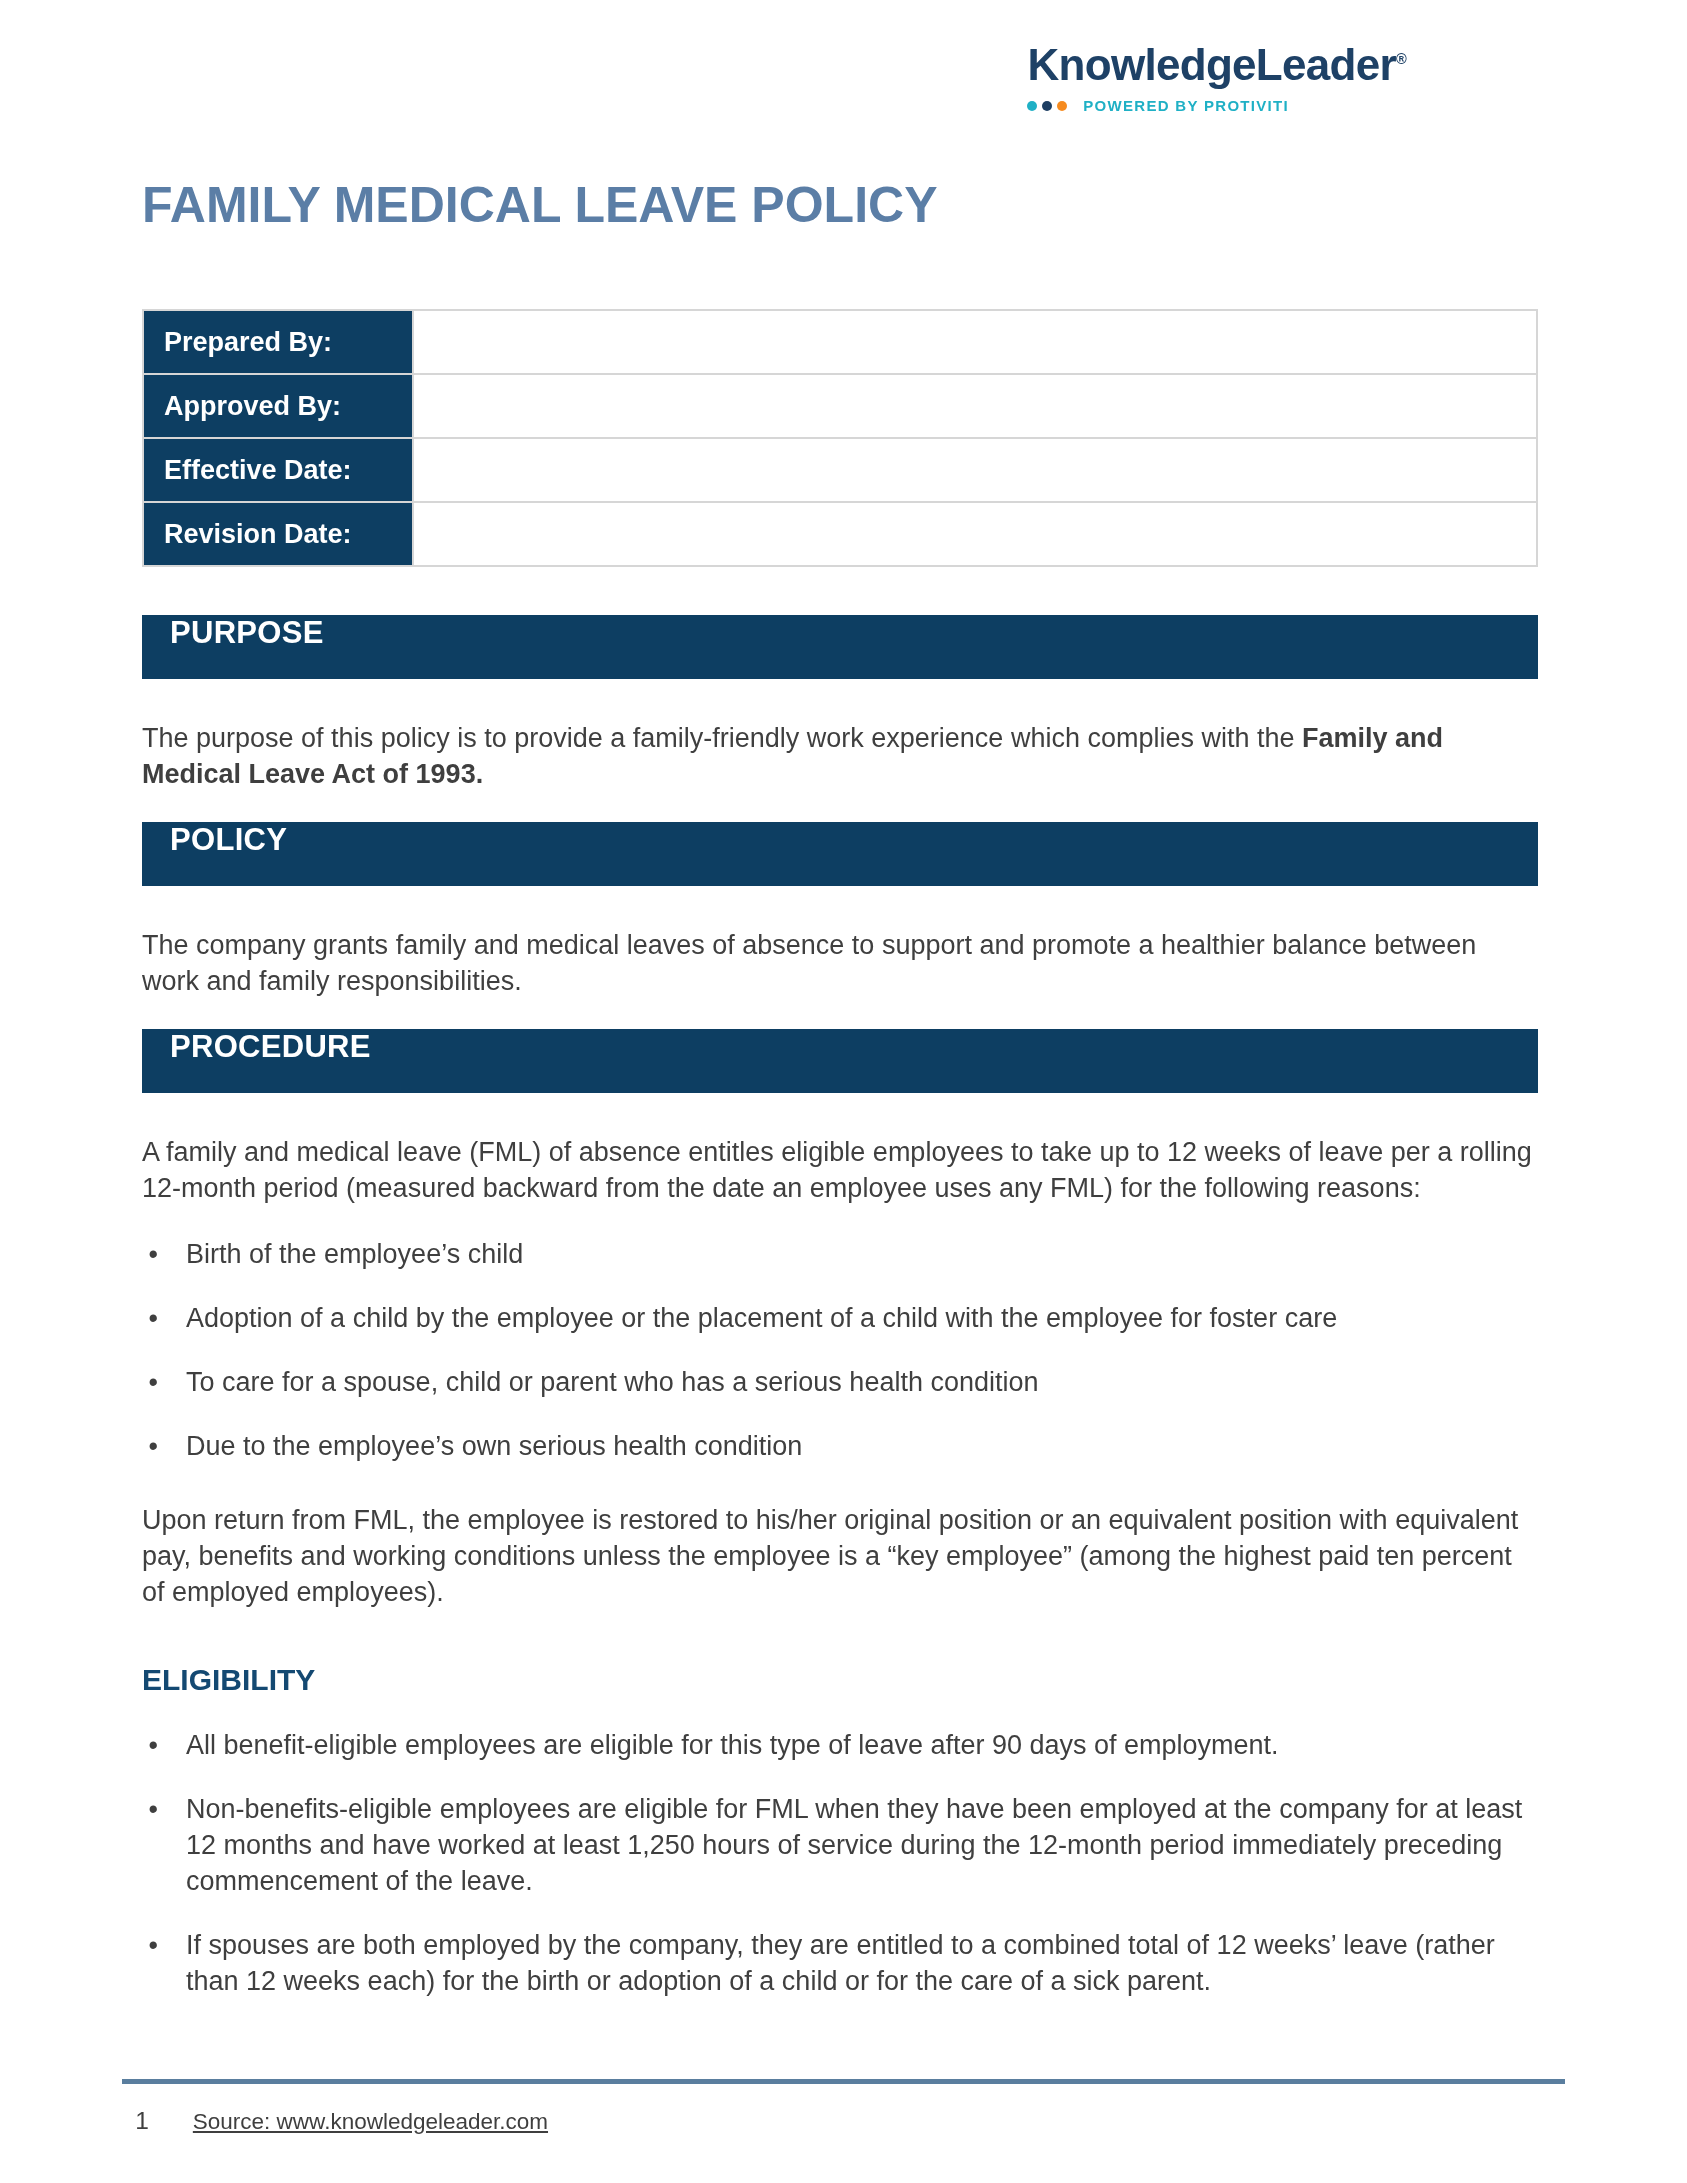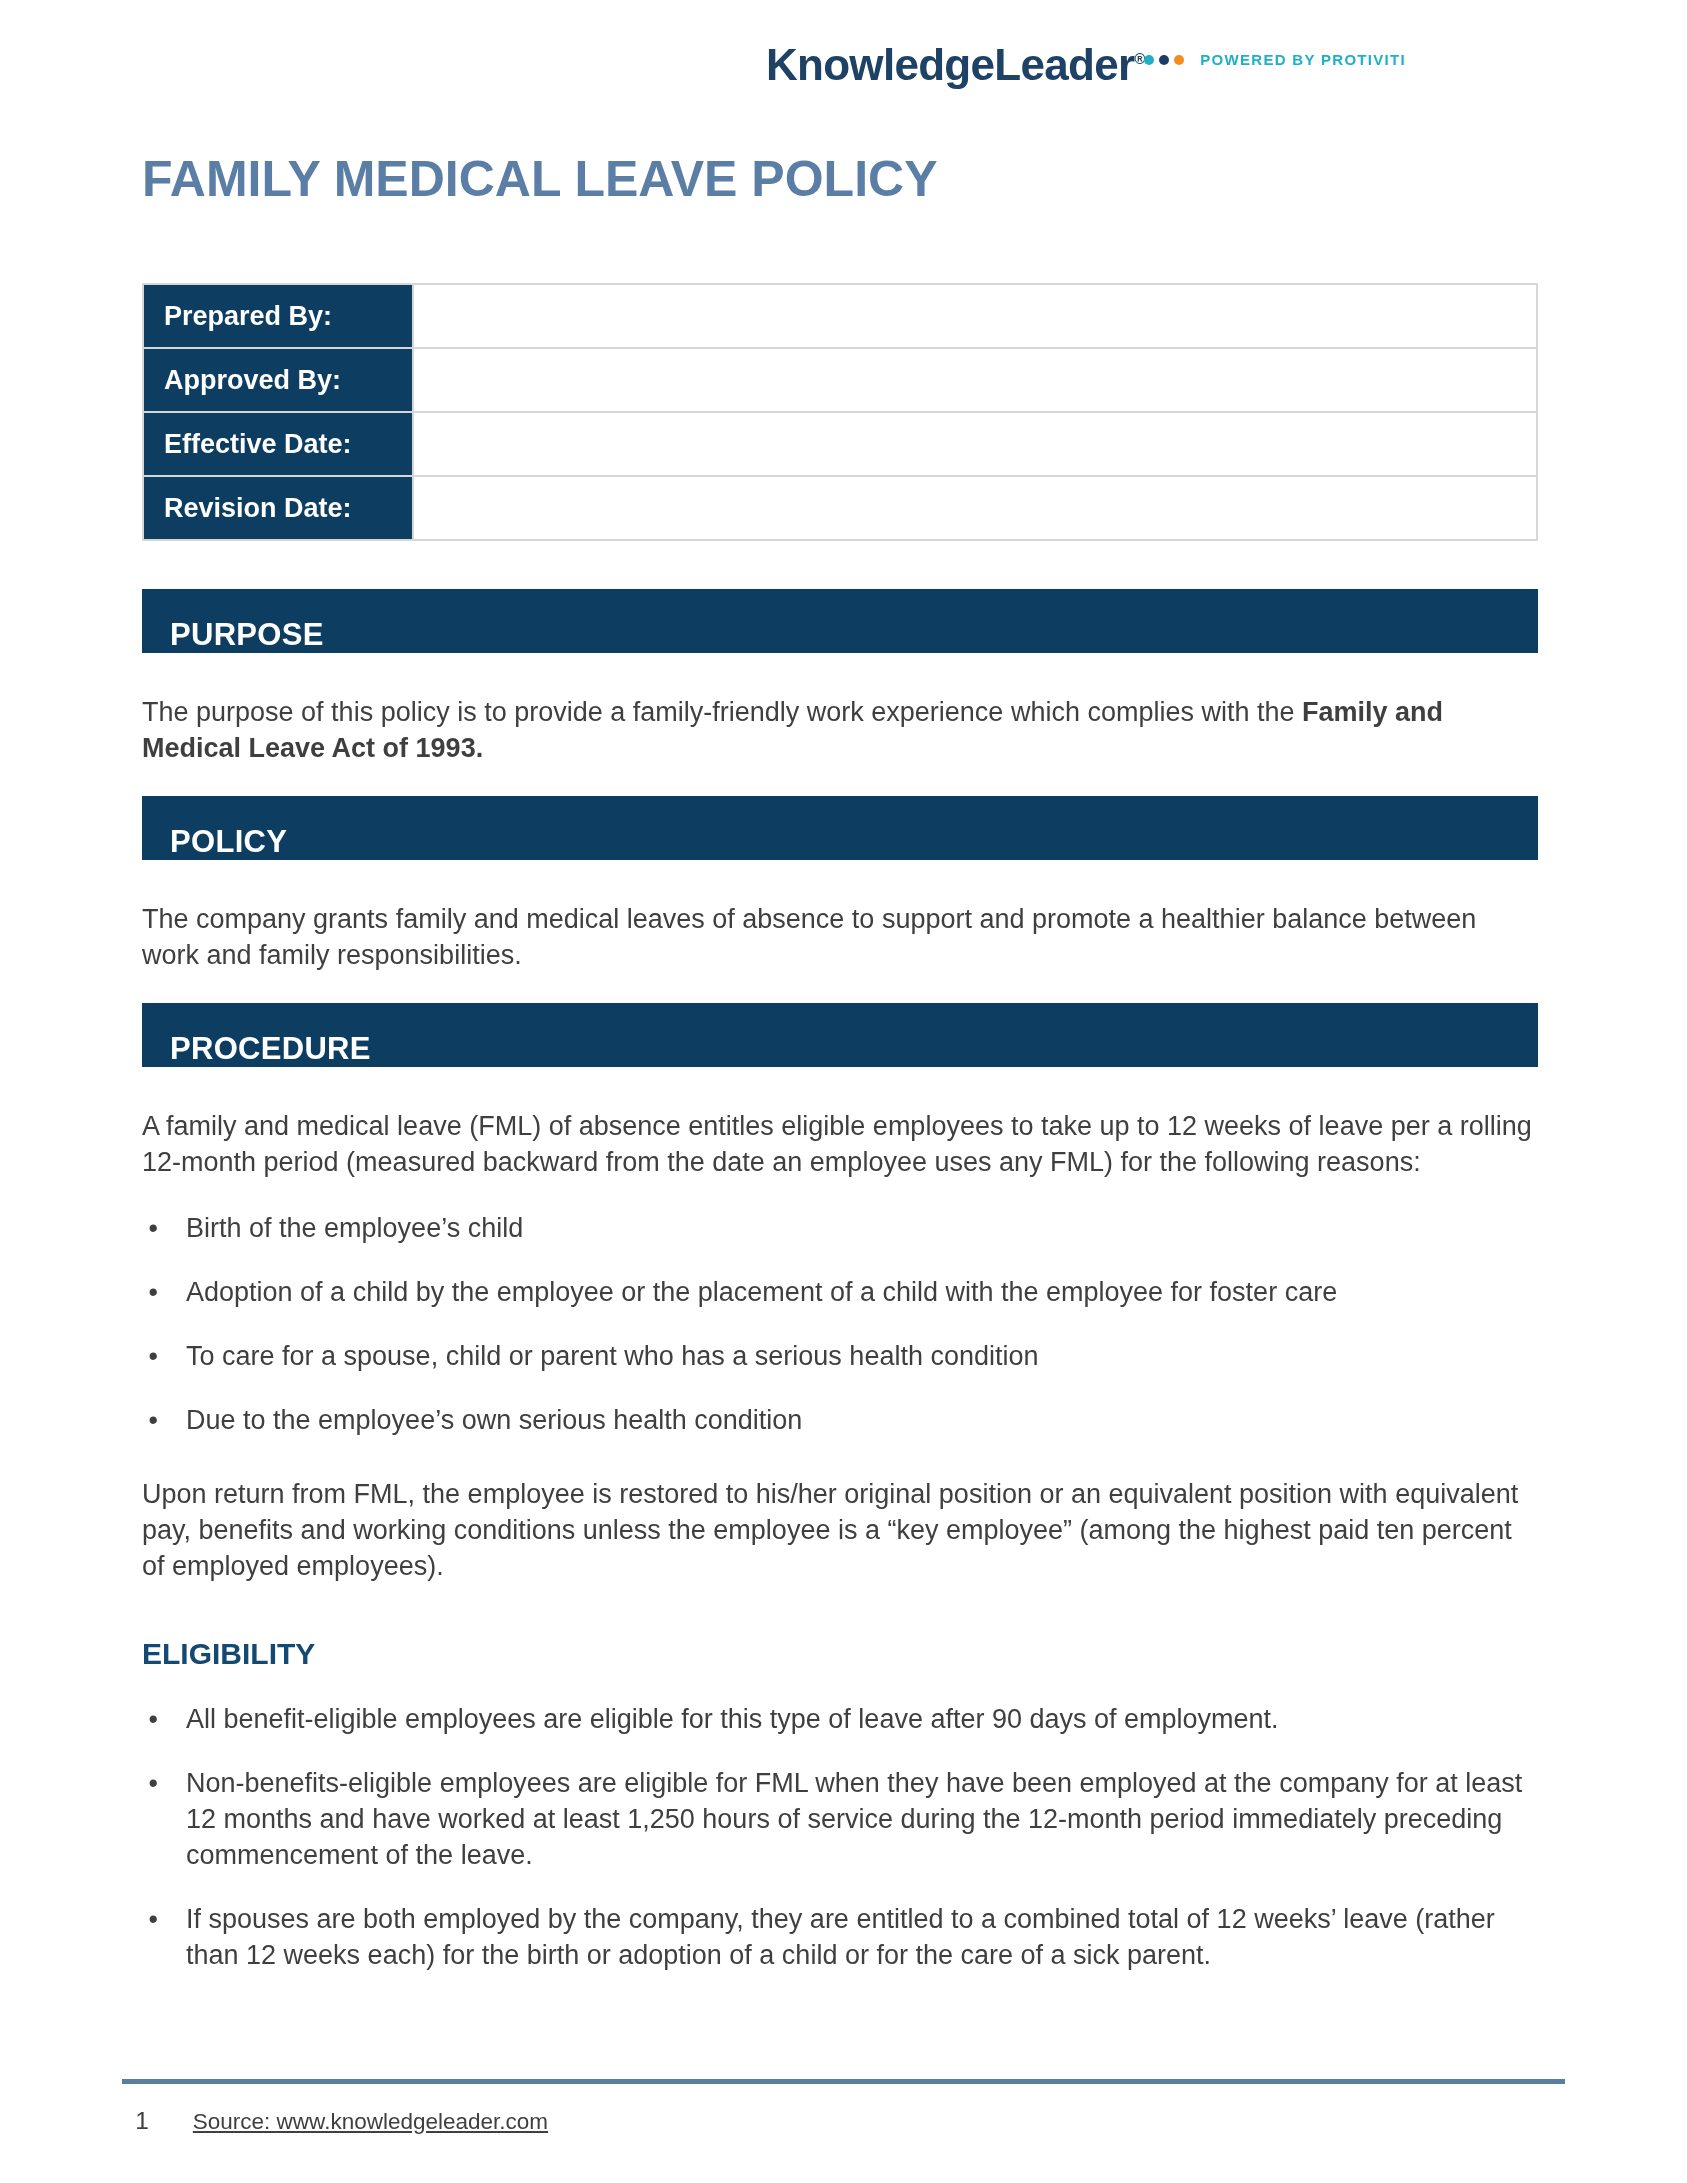--- a/index.html
+++ b/index.html
@@ -8,21 +8,21 @@
     position:relative;
     width:1687px; height:2183px;
     background:#ffffff;
     font-family:"Liberation Sans", sans-serif;
     color:#3f3f3f;
     overflow:hidden;
   }
   .content { padding:0 149px 0 142px; }
 
   
-  .logo-wrap { margin-top:42px; display:flex; flex-direction:row; align-items:flex-start;
+  .logo-wrap { margin-top:42px; display:flex; flex-direction:column; align-items:flex-start;
                width:fit-content; margin-left:auto; margin-right:132px; }
   .wordmark { font-size:44px; font-weight:bold; color:#1e4166; letter-spacing:-0.7px; line-height:1.05; }
   .wordmark sup { font-size:14.6px; vertical-align:super; }
   .tagline-row { display:flex; align-items:center; margin-top:9.3px; }
   .dot { width:10px; height:10px; border-radius:50%; margin-right:4.6px; display:inline-block; }
   .dot-teal { background:#1fb0c5; }
   .dot-navy { background:#1d3e62; }
   .dot-orange { background:#f68b1f; }
   .tagline { font-size:15px; font-weight:bold; color:#1fb0c5; letter-spacing:1.3px; margin-left:12px; }
 
@@ -31,21 +31,21 @@
                color:#5b7ea6; letter-spacing:0px; line-height:1; }
 
   
   table.info { margin-top:79px; width:100%; border-collapse:collapse; }
   table.info td { border:2px solid #d6d6d6; height:64px; }
   td.lbl { width:270px; background:#0d3e62; color:#ffffff; font-weight:bold;
            font-size:27px; padding-left:20px; }
   td.val { background:#ffffff; }
 
   
-  .bar { margin-top:48px; background:#0d3e62; height:64px; display:flex; align-items:flex-end; }
+  .bar { margin-top:48px; background:#0d3e62; height:64px; display:flex; align-items:flex-start; }
   .bar.tight { margin-top:30px; }
   .bar span { color:#ffffff; font-weight:bold; font-size:31px; letter-spacing:0.3px; padding-left:28px; }
 
   
   .para { margin-top:41px; font-size:27px; line-height:36px; color:#3f3f3f; }
   .para b { font-weight:bold; }
   ul.bullets { list-style:none; margin-top:30px; }
   ul.bullets li { position:relative; padding-left:44px; font-size:27px; line-height:36px; margin-top:28px; }
   ul.bullets li:first-child { margin-top:0; }
   ul.bullets li::before { content:"•"; position:absolute; left:6.6px; top:0; font-size:27px; color:#3f3f3f; }

